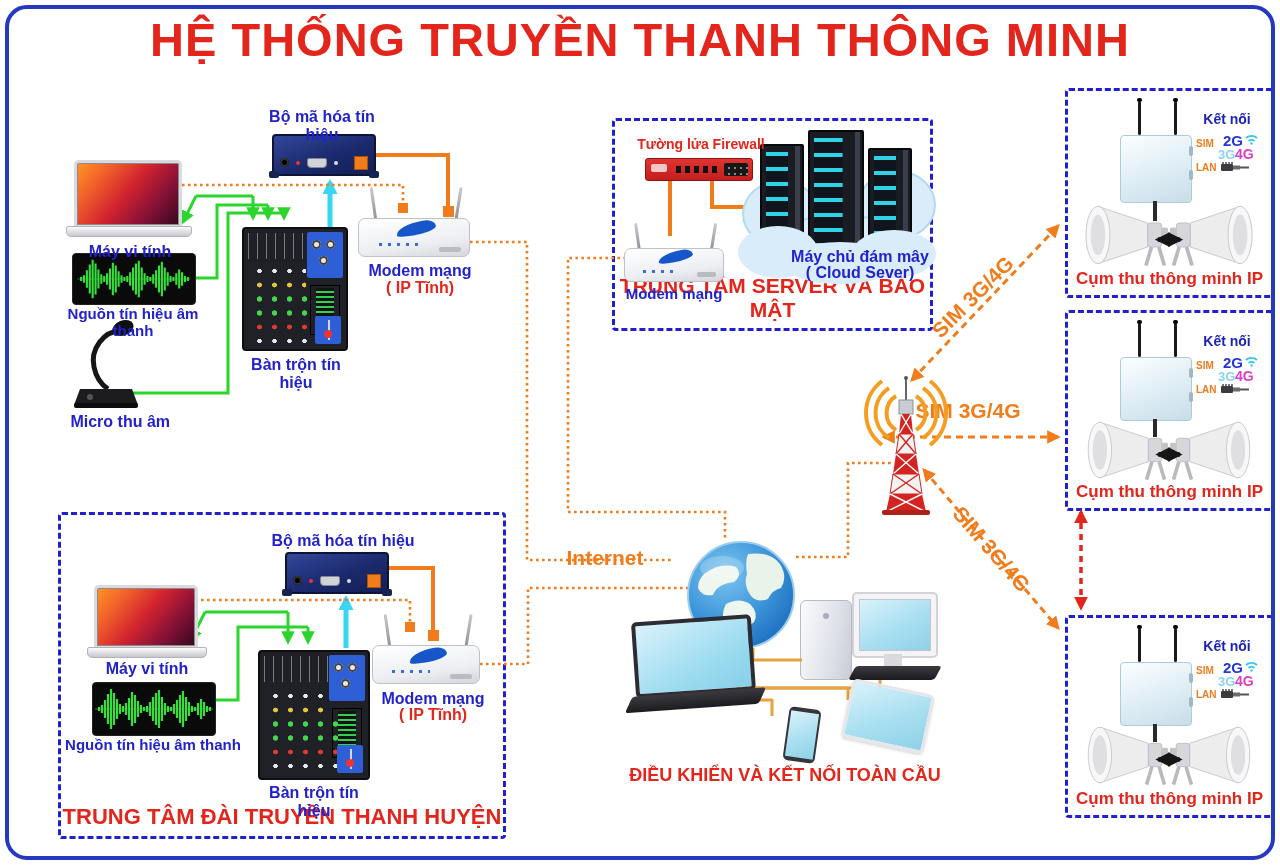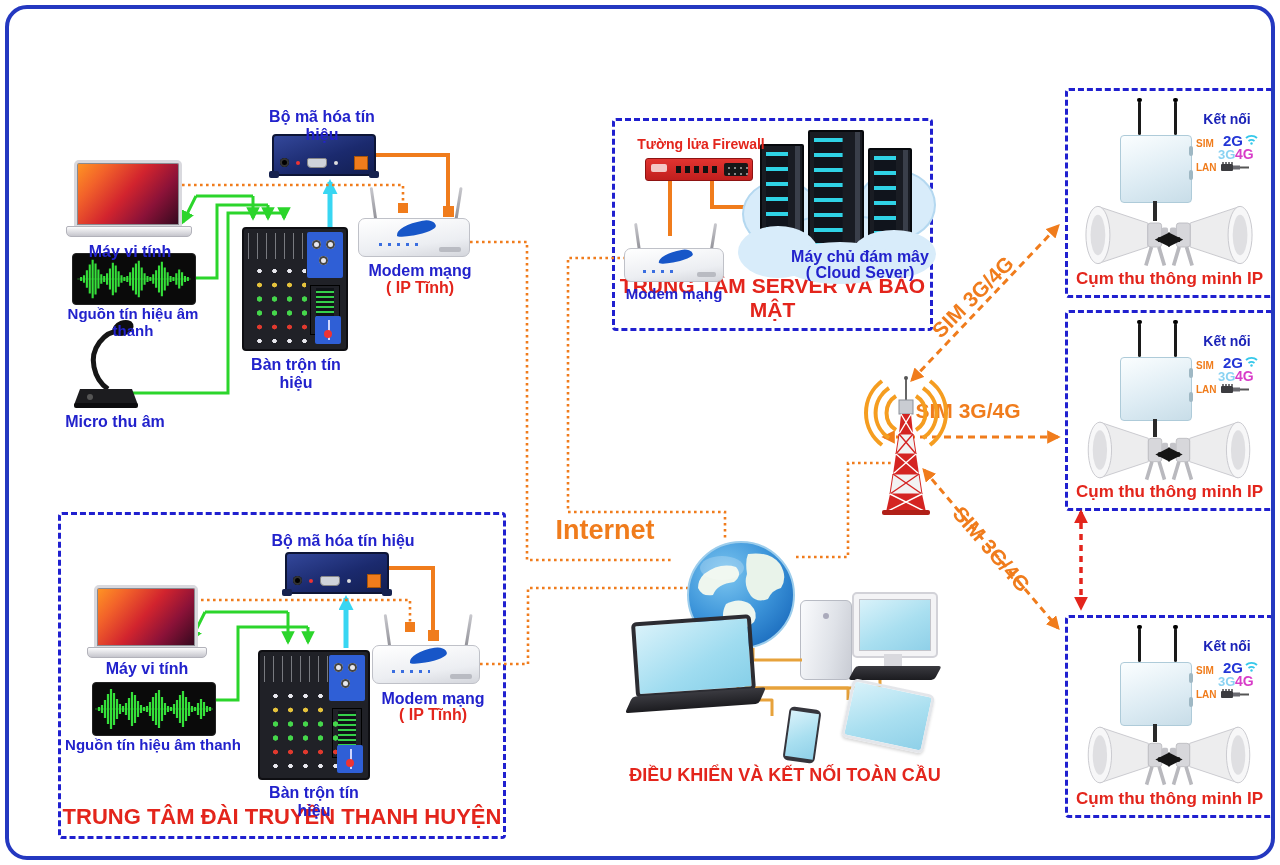--- a/index.html
+++ b/index.html
@@ -82,20 +82,21 @@
   .tablet{position:absolute;border:3px solid #e4e6ea;border-radius:6px;box-shadow:0 2px 3px rgba(0,0,0,.15);}
   .phone{position:absolute;background:#35353c;border-radius:5px;padding:4px 2px;}
   .phone .p-scr{width:100%;height:100%;}
   
 </style>
 </head>
 <body>
 
 <div class="canvas">
   <div class="outer-border"></div>
+  <h1 class="page-title">HỆ THỐNG TRUYỀN THANH THÔNG MINH</h1>
 
   <svg class="wires" width="1280" height="865" viewBox="0 0 1280 865">
     <defs>
       <marker id="ma" viewBox="0 0 10 10" refX="8" refY="5" markerWidth="4.5" markerHeight="4.5" orient="auto-start-reverse">
           <path d="M0 0L10 5L0 10z" fill="#f07c1c"></path>
         </marker>
       <marker id="mr" viewBox="0 0 10 10" refX="8" refY="5" markerWidth="4" markerHeight="4" orient="auto-start-reverse">
           <path d="M0 0L10 5L0 10z" fill="#e3251c"></path>
         </marker>
       <marker id="mg" viewBox="0 0 10 10" refX="8" refY="5" markerWidth="4.5" markerHeight="4.5" orient="auto-start-reverse">
@@ -205,21 +206,21 @@
 
   <div class="dev" style="left:66px;top:315px;width:82px;height:95px;">
     <svg width="82" height="95" viewBox="0 0 82 95">
       <path d="M54 16 C38 16 24 34 28 52 C30 62 36 70 42 74" stroke="#161616" stroke-width="5" fill="none"></path>
       <ellipse cx="57" cy="13" rx="11" ry="7.5" transform="rotate(-22 57 13)" fill="#0e0e0e"></ellipse>
       <path d="M14 74 L66 74 L72 90 L8 90 Z" fill="#1c1c1f"></path>
       <rect x="8" y="88" width="64" height="5" rx="2" fill="#0c0c0e"></rect>
       <circle cx="24" cy="82" r="3" fill="#555"></circle>
     </svg>
   </div>
-  <div class="lbl" style="left:60px;top:413px;width:110px;">Micro thu âm</div>
+  <div class="lbl" style="left:60px;top:413px;width:110px;text-align:right;">Micro thu âm</div>
 
   <div class="dev mixer" style="left:242px;top:227px;width:102px;height:120px;">
     <div class="strip"></div>
     <div class="xlr">
         <i style="left:5px;top:8px;"></i>
         <i style="left:19px;top:8px;"></i>
         <i style="left:12px;top:24px;"></i>
       </div>
     <div class="dotrow" style="top:36px;width:56px;background-image:radial-gradient(circle,#e8e8ee 2px,transparent 2.5px);background-size:15px 12px;"></div>
     <div class="dotrow" style="top:50px;width:56px;background-image:radial-gradient(circle,#e6c33c 2.2px,transparent 2.7px);background-size:15px 12px;"></div>
@@ -338,21 +339,21 @@
     <span class="ant" style="left:12px;height:28px;transform:rotate(-8deg);"></span>
     <span class="ant" style="right:9px;height:28px;transform:rotate(9deg);"></span>
     <div class="bodyy">
         <div class="swoosh"></div>
         <div class="leds"></div>
         <div class="vent"></div>
       </div>
   </div>
   <div class="lbl" style="left:622px;top:285px;width:104px;font-size:15px;">Modem mạng</div>
 
-  <div class="lbl lbl-orange" style="left:545px;top:515px;width:120px;font-size:27px;">Internet</div>
+  <div class="lbl lbl-orange" style="left:545px;top:546px;width:120px;font-size:21px;">Internet</div>
 
   <div class="dev" style="left:858px;top:374px;width:96px;height:144px;">
     <svg width="96" height="144" viewBox="0 0 96 144">
       <g stroke="#f59d20" stroke-width="4" fill="none">
         <path d="M38 22 A20 20 0 0 0 38 56"></path>
           <path d="M31 14 A30 30 0 0 0 31 64"></path>
           <path d="M24 7 A40 40 0 0 0 24 71"></path>
         <path d="M58 22 A20 20 0 0 1 58 56"></path>
           <path d="M65 14 A30 30 0 0 1 65 64"></path>
           <path d="M72 7 A40 40 0 0 1 72 71"></path>

